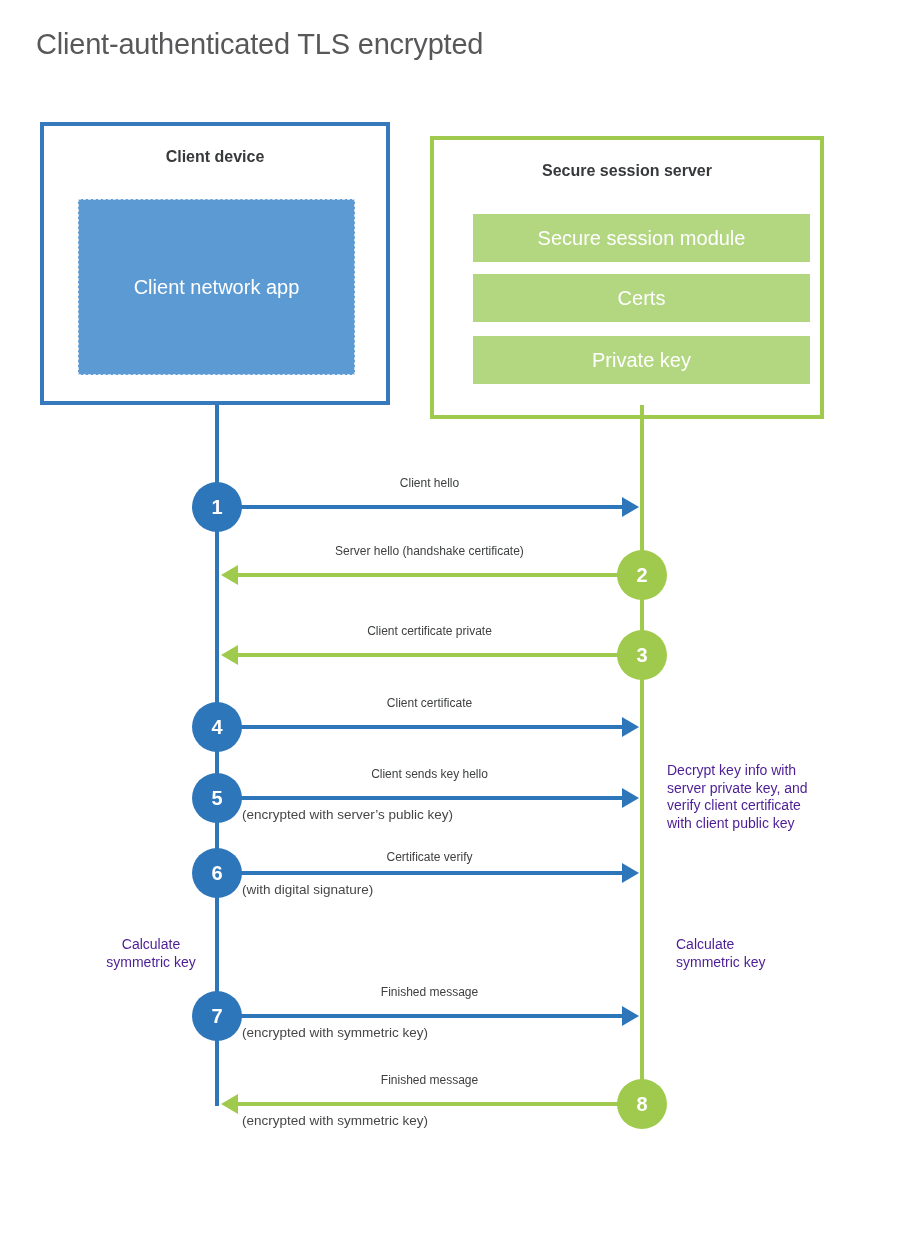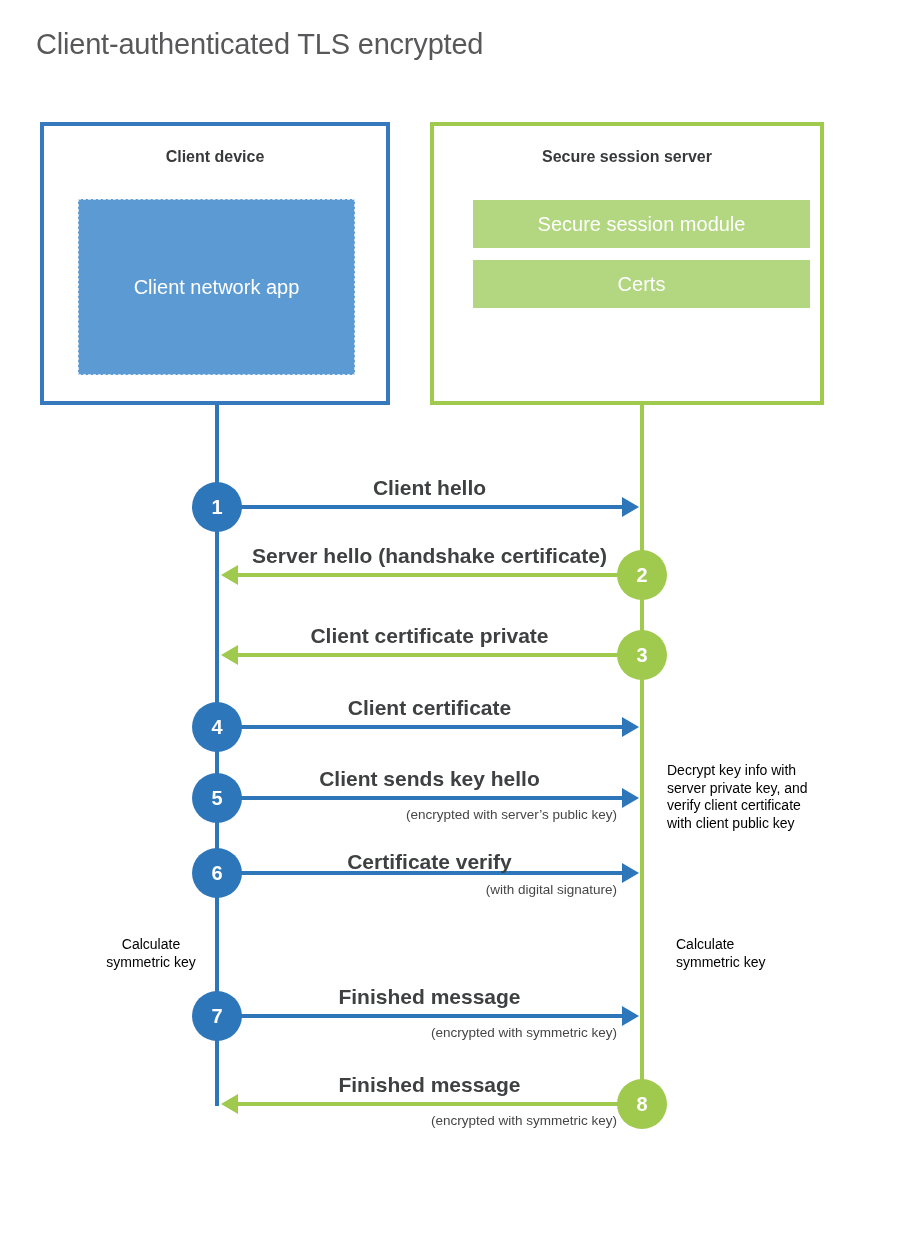--- a/index.html
+++ b/index.html
@@ -12,21 +12,21 @@
     position:relative;width:900px;height:1256px;background:#ffffff;overflow:hidden;
     font-family:"Liberation Sans","DejaVu Sans",sans-serif;
   }
   .page-title{
     position:absolute;left:36px;top:28px;font-size:29px;font-weight:300;
     color:var(--title-gray);letter-spacing:-0.2px;
   }
   
   .actor-box{position:absolute;top:122px;height:283px;background:#fff;box-sizing:border-box;}
   .client-box{left:40px;width:350px;border:4px solid var(--blue-border);}
-  .server-box{left:430px;width:394px;border:4px solid var(--green);}
+  .server-box{left:430px;width:394px;border:4px solid var(--green);margin-top:14px;}
   .actor-title{
     position:absolute;left:0;right:0;top:22px;text-align:center;
     font-size:16px;font-weight:bold;color:var(--header-dark);
   }
   .app-box{
     position:absolute;left:34px;top:73px;width:277px;height:176px;
     background:var(--blue-fill);border:1px dashed #cfe0f0;box-sizing:border-box;
     display:flex;align-items:center;justify-content:center;
   }
   .app-box span{display:block;width:180px;text-align:center;color:#ffffff;font-size:20px;line-height:1.5;}
@@ -46,28 +46,28 @@
   .circle.blue{background:var(--blue);}
   .circle.green{background:var(--green);}
   .arrow-line{position:absolute;height:4px;width:405px;z-index:2;}
   .arrow-line.blue-bg{background:var(--blue);}
   .arrow-line.green-bg{background:var(--green);}
   .arrow-head{position:absolute;width:0;height:0;border-top:10px solid transparent;border-bottom:10px solid transparent;z-index:2;}
   .arrow-head.right{border-left:17px solid var(--blue);}
   .arrow-head.left{border-right:17px solid var(--green);}
   .msg-label{
     position:absolute;left:242px;width:375px;text-align:center;
-    font-size:21px;color:var(--label-dark);z-index:2;font-weight:bold;
+    font-size:12px;color:var(--label-dark);z-index:2;
   }
   .msg-sub{
-    position:absolute;left:242px;width:375px;text-align:right;
+    position:absolute;left:242px;width:375px;text-align:left;
     font-size:13.5px;color:var(--sub-gray);z-index:2;
   }
   
-  .note{position:absolute;font-size:14px;line-height:17.5px;color:#000000;}
+  .note{position:absolute;font-size:14px;line-height:17.5px;color:#4c1d95;}
   .note-decrypt{left:667px;top:762px;width:158px;text-align:left;}
   .note-calc-left{left:90px;top:936px;width:122px;text-align:center;}
   .note-calc-right{left:676px;top:936px;width:122px;text-align:left;}
 </style>
 </head>
 <body>
 
 <div id="canvas">
 
   <div class="page-title">Client-authenticated TLS encrypted</div>
@@ -76,20 +76,21 @@
     <div class="actor-title">Client device</div>
     <div class="app-box">
       <span>Client network app</span>
     </div>
   </div>
 
   <div class="actor-box server-box">
     <div class="actor-title">Secure session server</div>
     <div class="module-bar" style="top:134px;">Certs</div>
     <div class="module-bar" style="top:74px;">Secure session module</div>
+    <div class="module-bar" style="top:196px;">Private key</div>
   </div>
 
   <div class="lifeline blue-bg"></div>
   <div class="lifeline green-bg"></div>
 
   <div id="sequence">
       <div class="circle blue" style="left: 192px; top: 482px;">1</div>
       <div class="arrow-line blue-bg" style="left: 217px; top: 505px;"></div>
       <div class="arrow-head right" style="left: 622px; top: 497px;"></div>
       <div class="msg-label" style="top: 476px;">Client hello</div>

